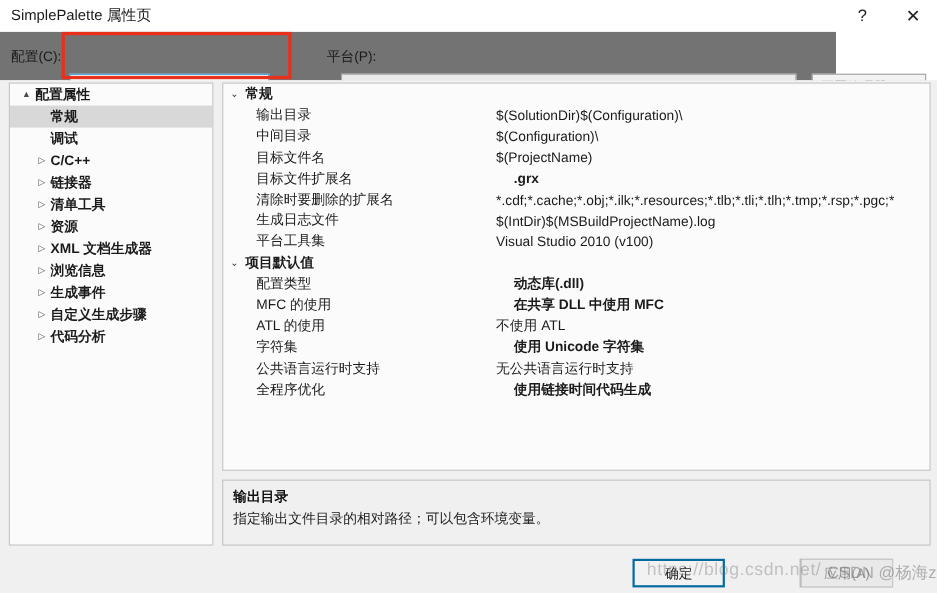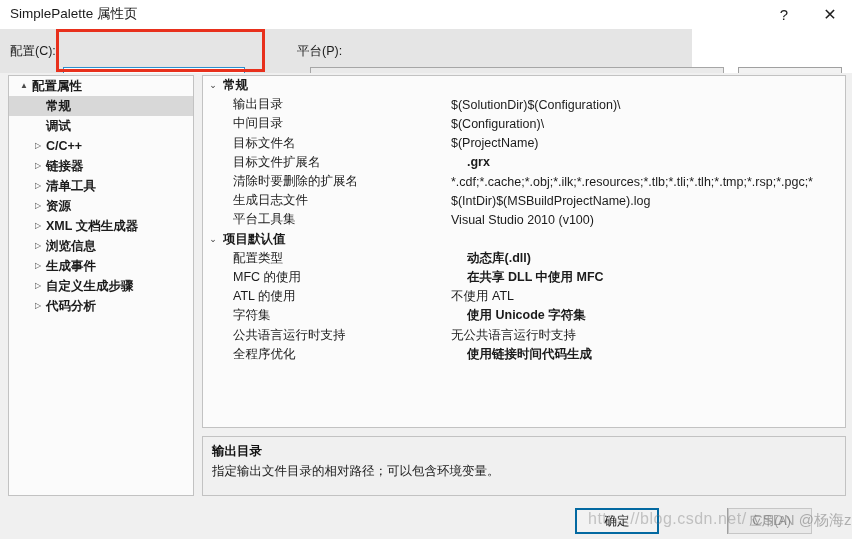--- a/index.html
+++ b/index.html
@@ -44,22 +44,22 @@
     cursor: default;
     user-select: none;
   }
   #help-btn { right: 46px; }
   #close-btn { right: 0px; font-size: 16px; }
 
   
   #config-row {
     position: absolute;
     left: 0; top: 29px;
-    width: 692px; height: 44px;
-    background: #e5e5e5;
+    width: 760px; height: 44px;
+    background: #737373;
   }
   .row-label {
     position: absolute;
     font-size: 12.5px;
     color: #1b1b1b;
     white-space: nowrap;
   }
   #config-label { left: 10px; top: 14px; }
   #platform-label { left: 267px; top: 14px; margin-left: 30px; }
 

